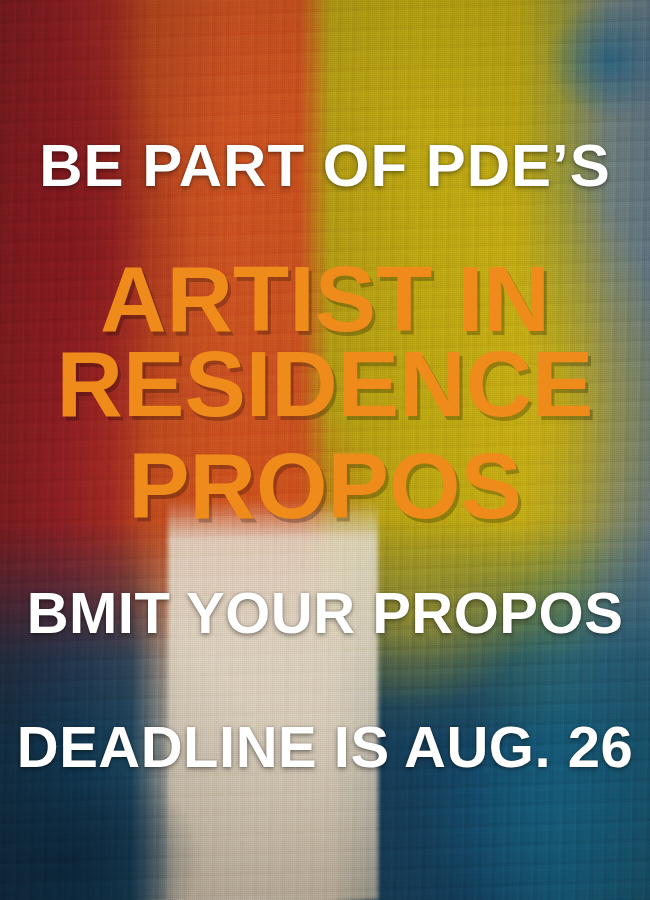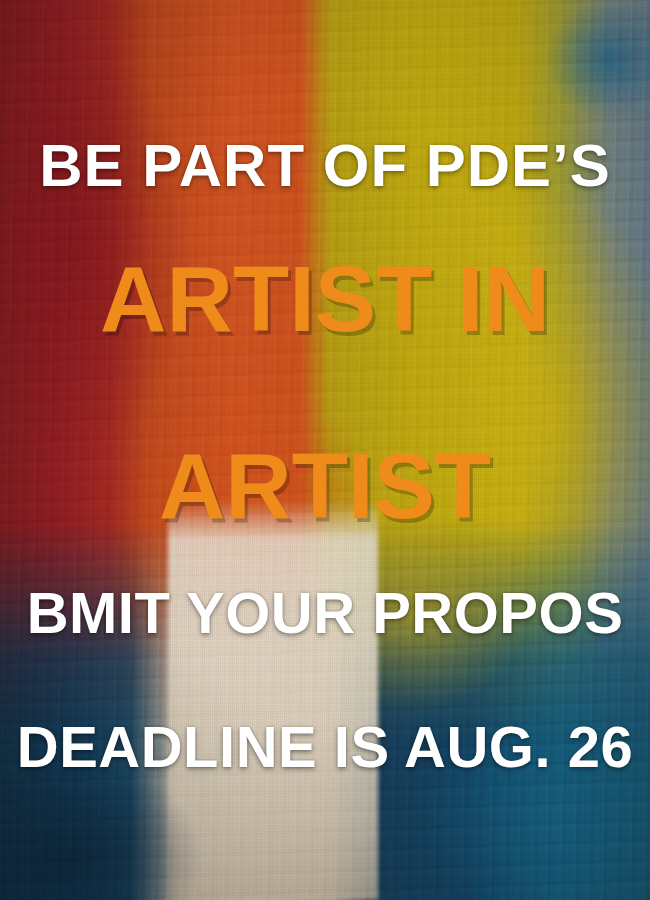--- a/index.html
+++ b/index.html
@@ -153,21 +153,22 @@
   <div class="bg-layer bg-streaks"></div>
   <div class="bg-layer bg-canvas"></div>
   <div class="bg-layer bg-vignette"></div>
 
   <div class="text-stack">
 
     <div class="line line-white" id="line-be">BE PART OF PDE’S</div>
 
     <div class="line line-orange" id="line-artist">ARTIST IN</div>
 
+    <div class="line line-orange" id="line-resid">RESIDENCE</div>
 
-    <div class="line line-orange" id="line-program">ARTIST</div>
+    <div class="line line-orange" id="line-program">PROPOS</div>
 
     <div class="line line-white" id="line-submit">BMIT YOUR PROPOS</div>
 
     <div class="line line-white" id="line-dead">DEADLINE IS AUG. 26</div>
 
   </div>
 </div>
 
 </body></html>

